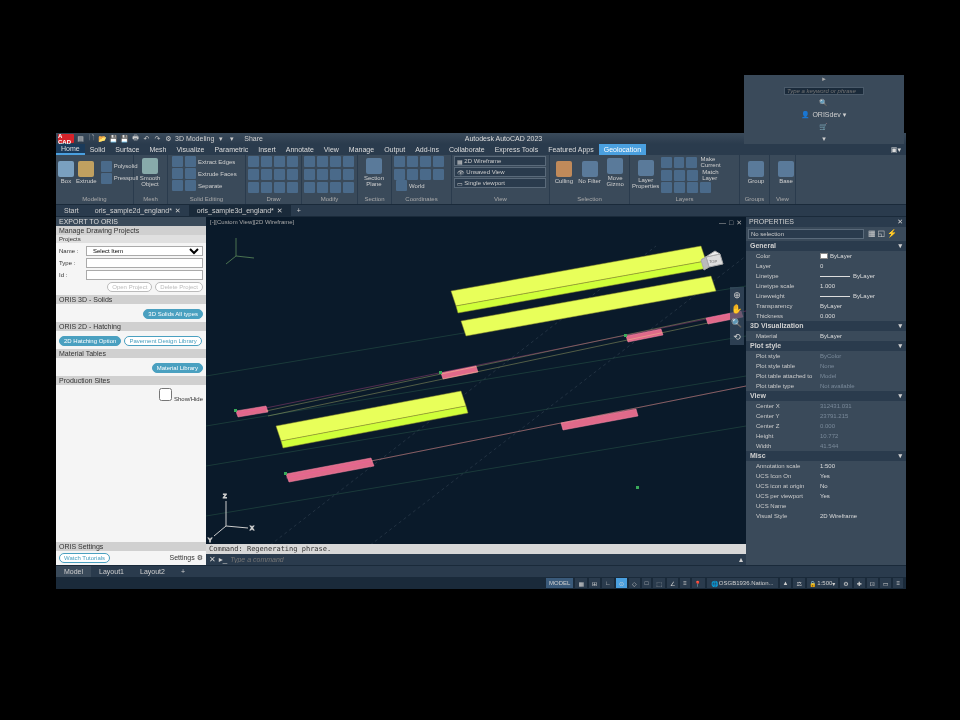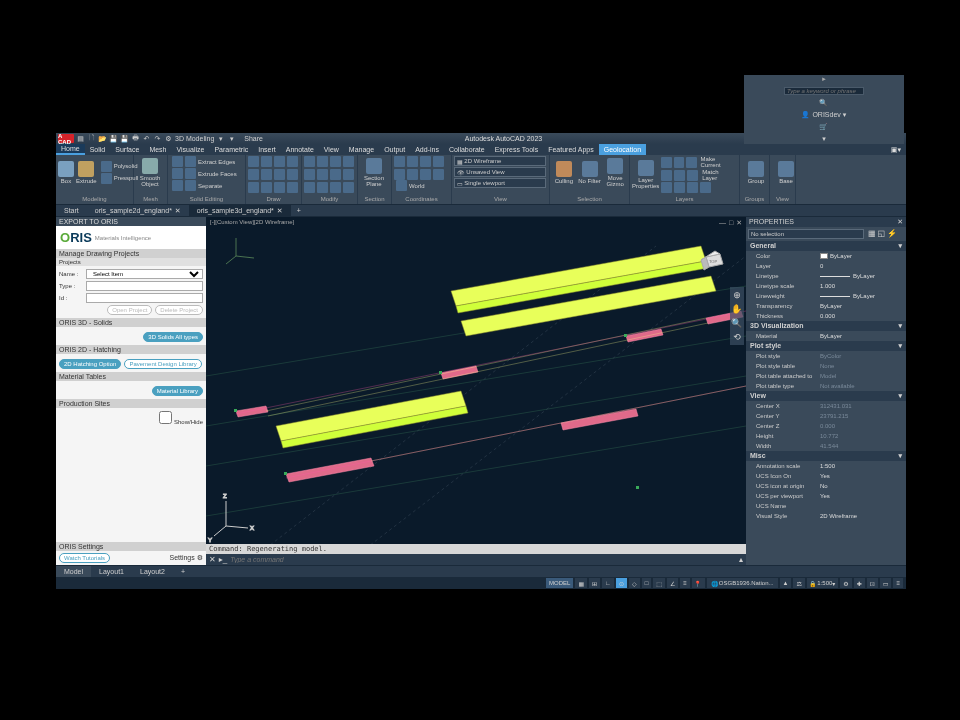--- a/index.html
+++ b/index.html
@@ -343,25 +343,20 @@
         <span>oris_sample3d_england*</span>
         <span>✕</span>
       </div>
     <div class="plus">+</div>
   </div>
 
   <div class="main">
 
     <div class="left">
       <div class="hdr">EXPORT TO ORIS</div>
-      <div class="logo">
-        <span class="q"><b>O</b>RIS</span>
-        <span class="sub">Materials
-Intelligence</span>
-      </div>
       <div class="sec">Manage Drawing Projects</div>
       <div class="subsec">Projects</div>
       <div class="body">
         <div class="frow">
             <label>Name :</label>
             <select><option>Select Item</option></select>
           </div>
         <div class="frow">
             <label>Type :</label>
             <input style="">
@@ -485,21 +480,21 @@
       </div>
 
       <div style="position:absolute;right:2px;top:70px;width:14px;background:rgba(60,80,100,0.7);display:flex;flex-direction:column;gap:4px;padding:3px 0;align-items:center">
         <span style="font-size:9px">⊕</span>
         <span style="font-size:9px">✋</span>
         <span style="font-size:9px">🔍</span>
         <span style="font-size:9px">⟲</span>
       </div>
 
       <div class="cmd">
-        <div class="out">Command:  Regenerating model.</div>
+        <div class="out">Command:  Regenerating phrase.</div>
         <div class="in">
           <span>✕</span>
           <span>▸_</span>
           <input placeholder="Type a command" style="">
           <span>▴</span>
         </div>
       </div>
     </div>
 
     <div class="right">

